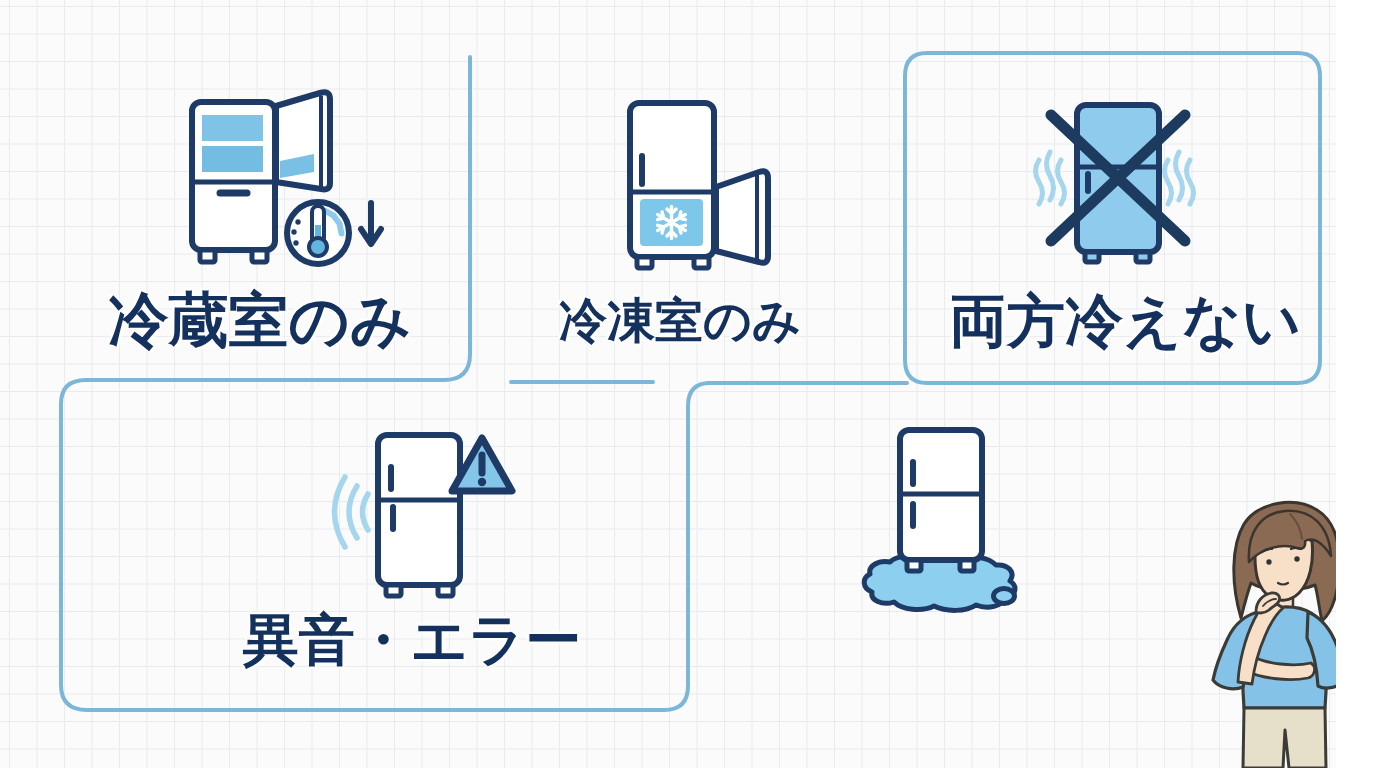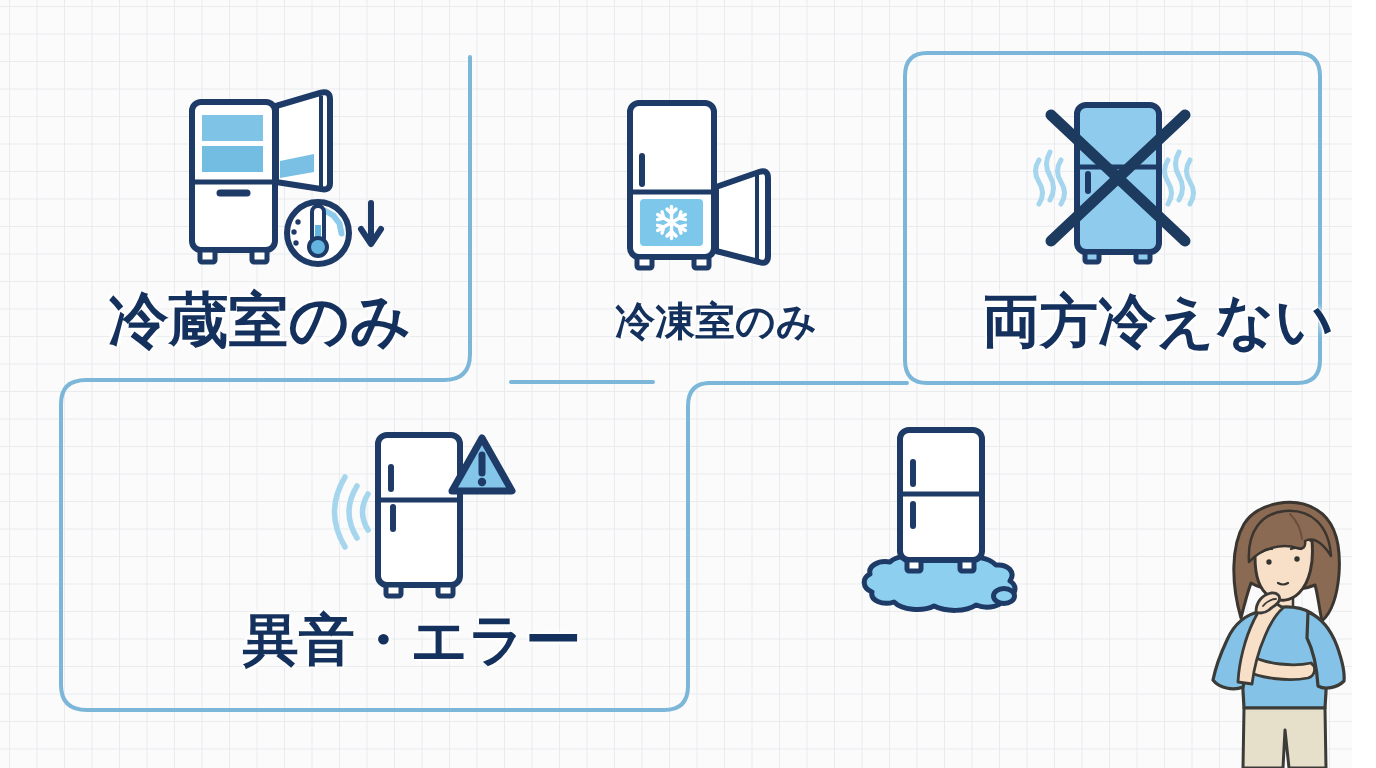--- a/index.html
+++ b/index.html
@@ -7,33 +7,32 @@
     position:relative;
     width:1336px;height:768px;
     overflow:hidden;
     background-color:#fbfbfc;
     background-image:
       linear-gradient(#e9ebee 1px, transparent 1px),
       linear-gradient(90deg, #e9ebee 1px, transparent 1px);
     background-size:27.5px 27.5px;
     background-position:9px 6px;
     font-family:"Liberation Sans","DejaVu Sans",sans-serif;
-    padding-left:16px;
   }
   .art{position:absolute;left:0;top:0;}
   .label{
     position:absolute;
     display:flex;align-items:center;justify-content:center;
     font-weight:900;color:#14305c;white-space:nowrap;
     text-shadow:0 0 4px #fff,0 0 8px #fff,2px 2px 0 rgba(255,255,255,.9),-2px -2px 0 rgba(255,255,255,.9);
     letter-spacing:0px;line-height:1;
   }
   .lbl-1{left:60px; top:288px; width:400px;height:66px;font-size:60px;}
-  .lbl-2{left:516px;top:288px; width:400px;height:66px;font-size:40px;}
-  .lbl-3{left:958px;top:288px; width:400px;height:66px;font-size:58px;}
+  .lbl-2{left:480px;top:288px; width:400px;height:66px;font-size:48px;}
+  .lbl-3{left:925px;top:288px; width:400px;height:66px;font-size:58px;}
   .lbl-4{left:212px;top:608px; width:400px;height:64px;font-size:56px;}
   .lbl-5{left:797px;top:616px; width:300px;height:64px;font-size:60px;}
 </style>
 </head>
 <body>
 
 <div class="stage">
 
   <svg class="art" width="1376" height="768" viewBox="0 0 1376 768">
 

